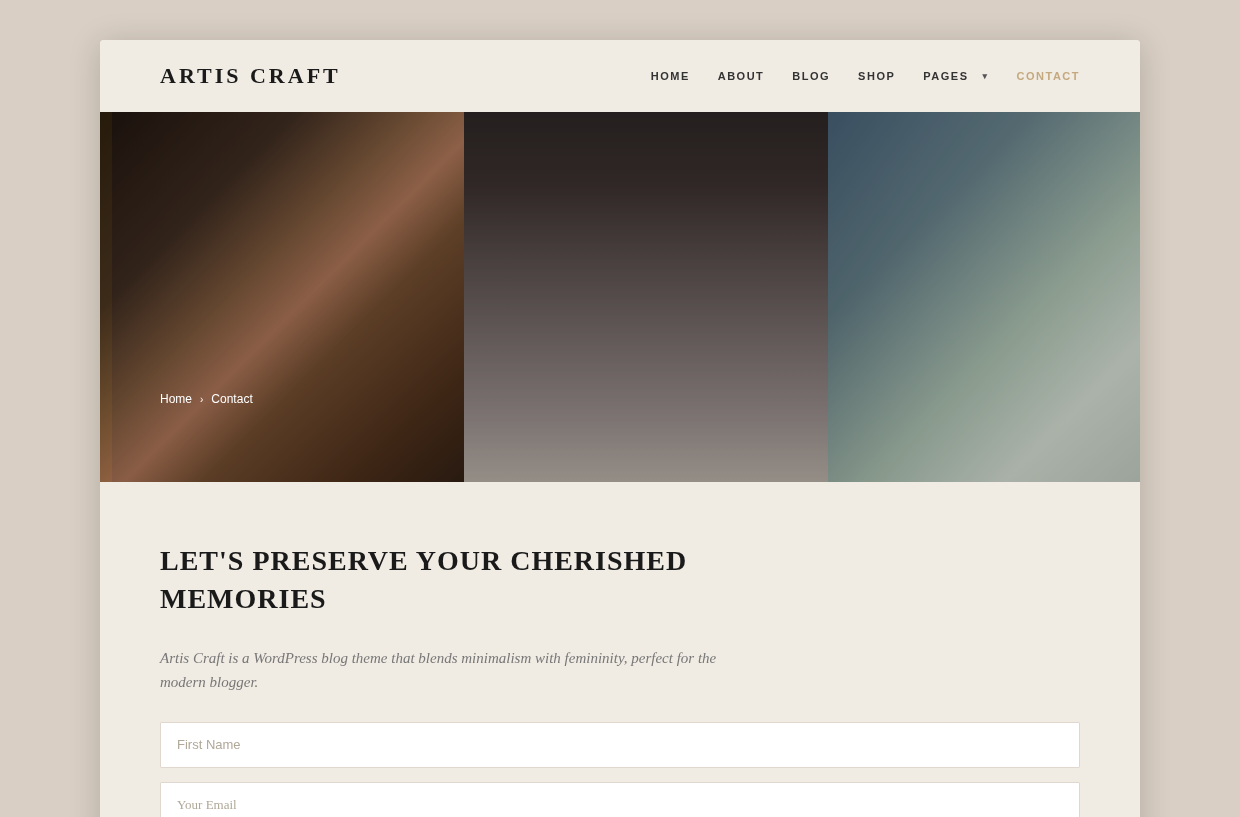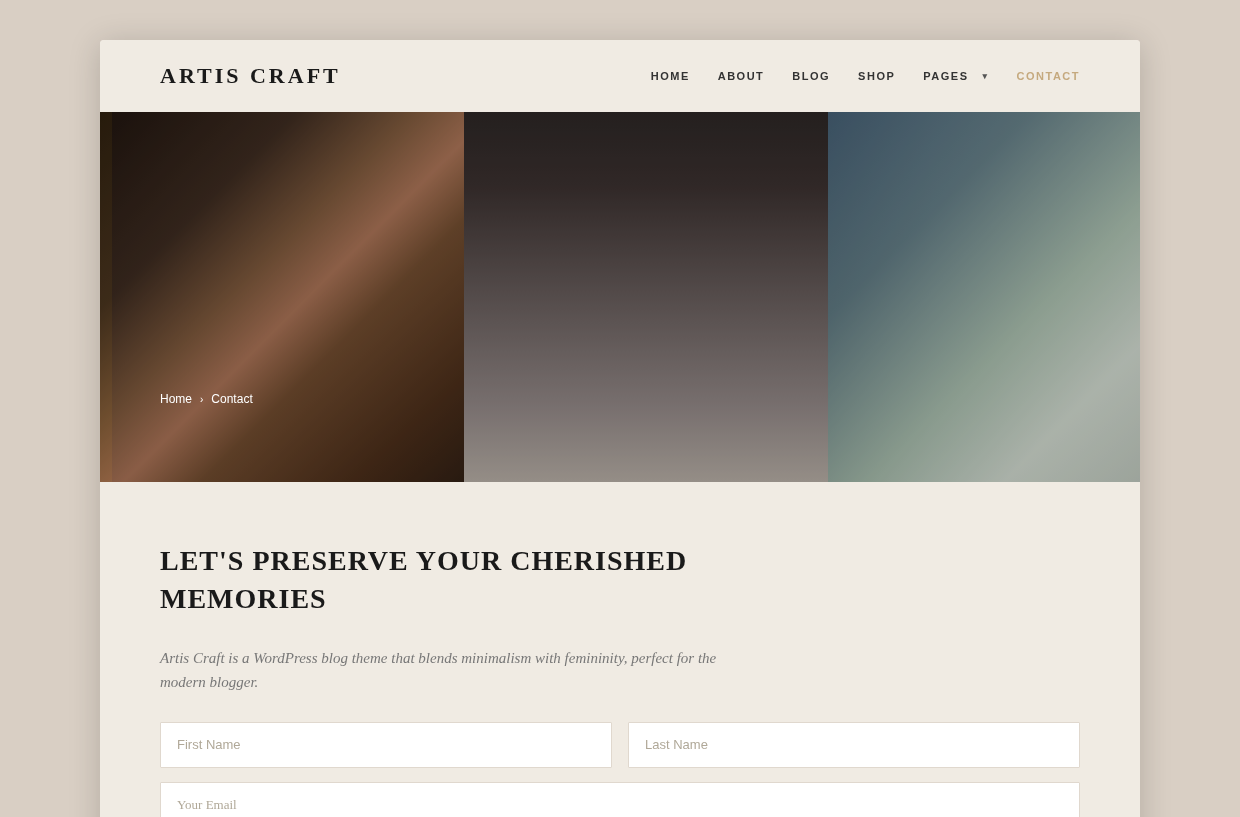--- a/index.html
+++ b/index.html
@@ -272,21 +272,20 @@
     </div>
   </section>
 
   <section class="content-section">
     <h2 class="content-title">LET'S PRESERVE YOUR CHERISHED MEMORIES</h2>
     <p class="content-desc">Artis Craft is a WordPress blog theme that blends minimalism with femininity, perfect for the modern blogger.</p>
 
     <form>
       <div class="form-row">
         <input class="form-input" type="text" placeholder="First Name" style="">
-        <input class="form-input" type="text" placeholder="Last Name" style="">
       </div>
       <input class="form-input-full" type="email" placeholder="Your Email" style="">
       <div class="form-bottom-row">
         <input class="form-input-small" type="text" placeholder="" style="">
       </div>
     </form>
   </section>
 </div>
 
 </body></html>

